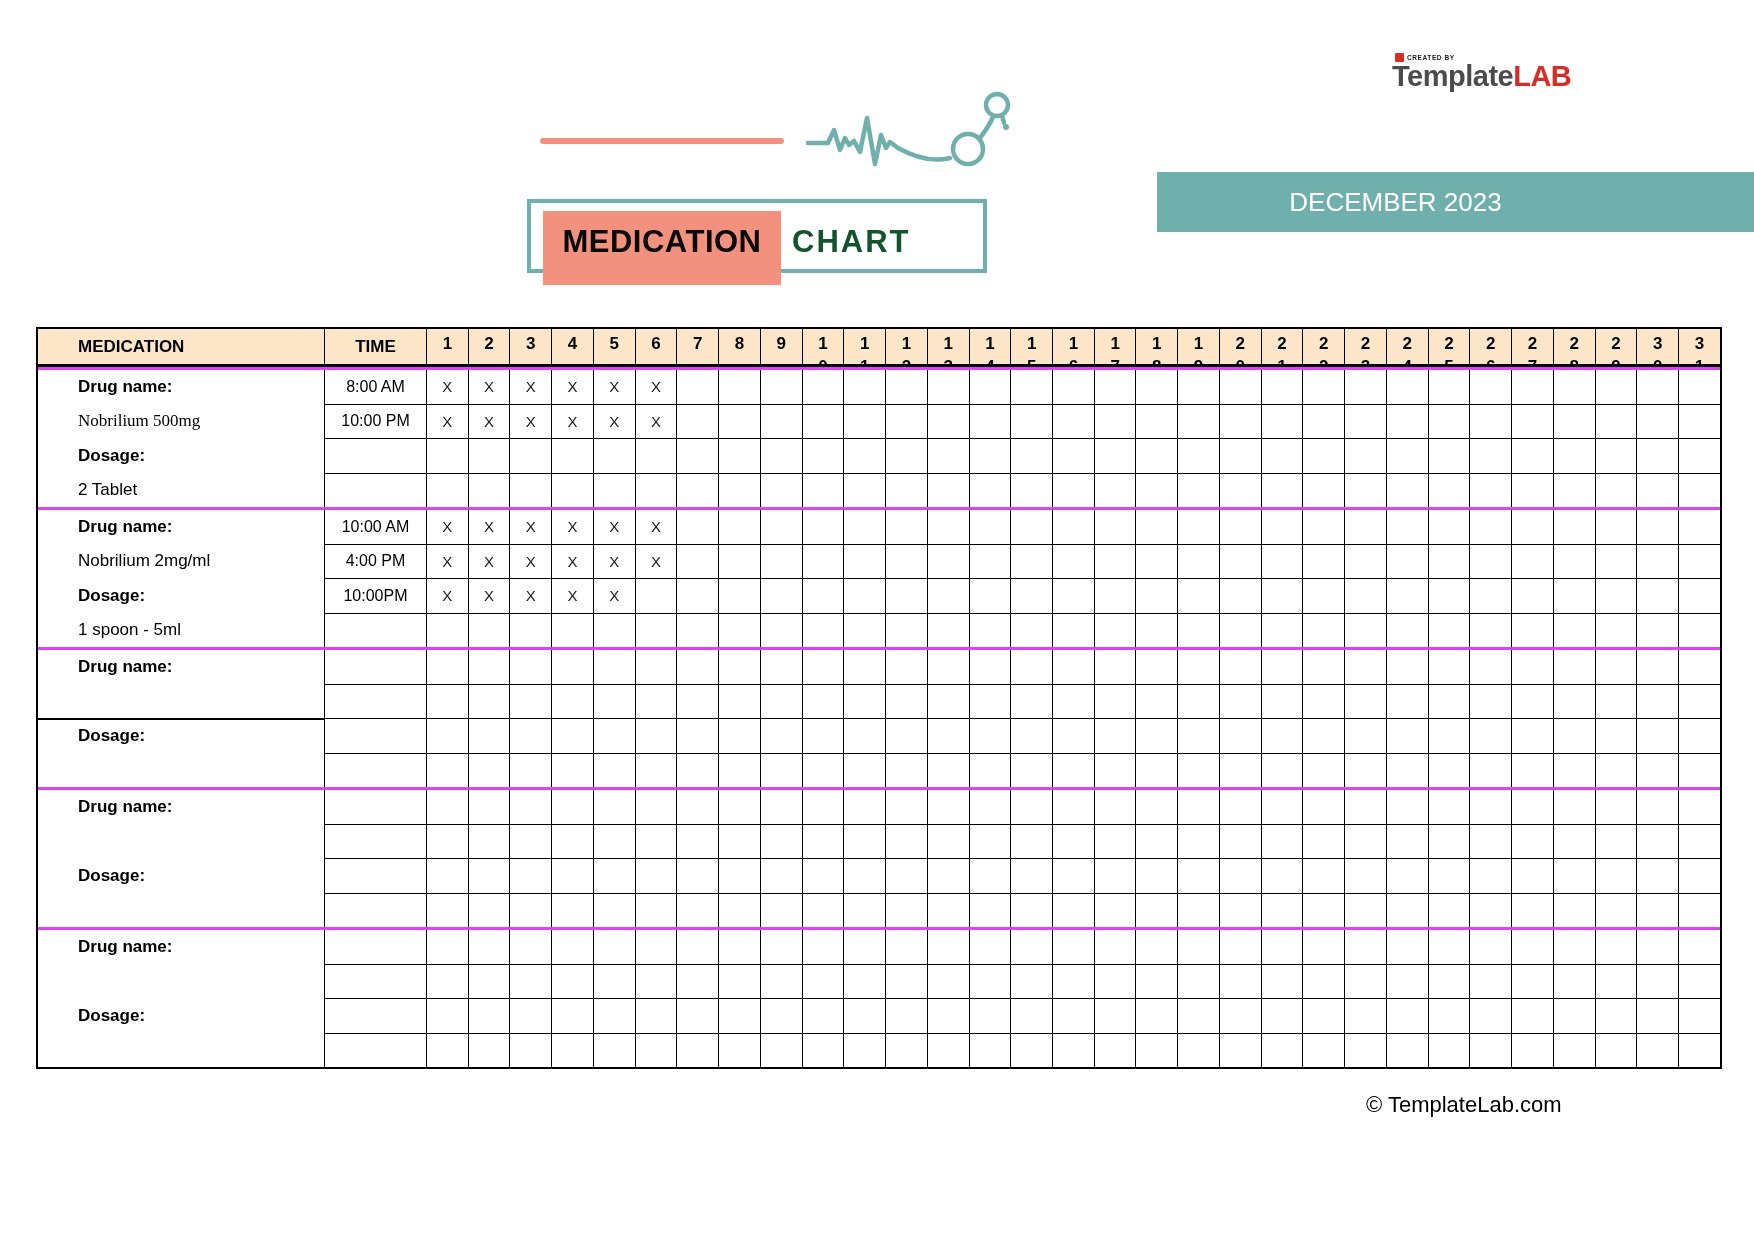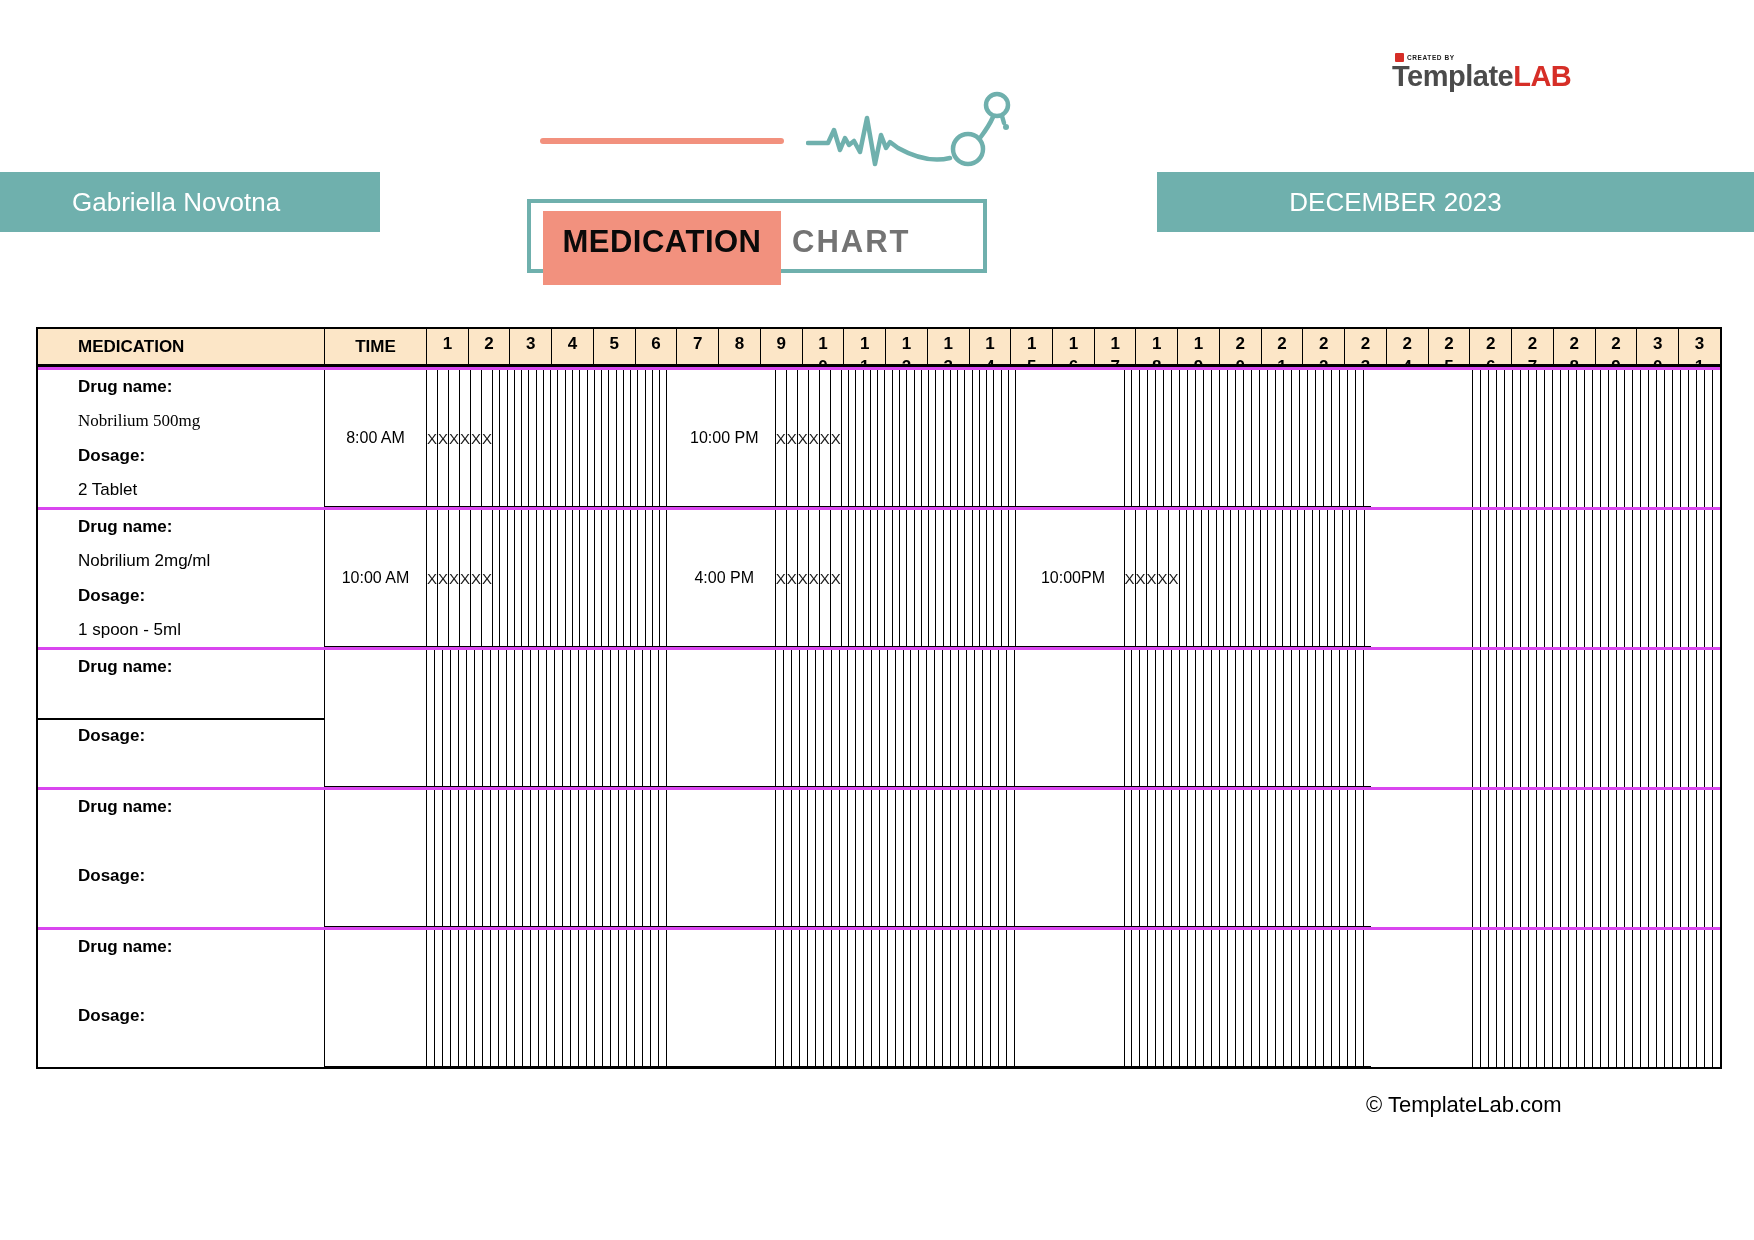--- a/index.html
+++ b/index.html
@@ -24,39 +24,39 @@
   
   .salmon-line{position:absolute;left:540px;top:94px;width:244px;height:6px;border-radius:3px;background:var(--salmon);}
   .logo-rect{position:absolute;left:527px;top:155px;width:452px;height:66px;border:4px solid var(--teal);z-index:1;}
   .ekg-svg{position:absolute;left:806px;top:42px;z-index:1;}
   .logo-monthly{position:absolute;left:686px;top:112px;width:284px;text-align:center;z-index:3;
           font-size:44px;font-weight:800;letter-spacing:3px;color:#fff;
           -webkit-text-stroke:2.5px var(--teal);}
   .logo-medbox{position:absolute;left:543px;top:167px;width:238px;height:74px;background:var(--salmon);z-index:2;
           display:flex;justify-content:center;align-items:flex-start;padding-top:13px;box-sizing:border-box;}
   .logo-medbox span{font-size:31px;font-weight:800;letter-spacing:.5px;color:#0a0a0a;}
-  .logo-chart{position:absolute;left:792px;top:180px;z-index:2;font-size:31px;font-weight:800;letter-spacing:2px;color:#737373;}
+  .logo-chart{position:absolute;left:792px;top:180px;z-index:2;font-size:31px;font-weight:800;letter-spacing:2px;color:#14532d;}
 
   
   .medtable{position:absolute;left:36px;top:283px;width:1686px;height:742px;box-sizing:border-box;
             border:2px solid #000;display:flex;flex-direction:column;font-size:17px;}
   .thead{display:flex;height:38px;flex:none;background:var(--peach);border-bottom:3px solid #000;box-sizing:border-box;font-weight:bold;}
   .h-med{width:287px;flex:none;border-right:1px solid #000;display:flex;align-items:center;padding-left:40px;box-sizing:border-box;}
   .h-time{width:102px;flex:none;border-right:1px solid #000;display:flex;align-items:center;justify-content:center;box-sizing:border-box;}
   .h-day{flex:1;border-right:1px solid #000;box-sizing:border-box;display:flex;justify-content:center;align-items:flex-start;
          padding-top:3px;overflow:hidden;}
   .h-day:last-child{border-right:none;}
   .h-day-inner{line-height:23px;text-align:center;}
   .group{flex:1;display:flex;border-top:3px solid #d946ef;box-sizing:border-box;}
   .group:first-of-type{border-top:none;}
   .med-cell{width:287px;flex:none;border-right:1px solid #000;box-sizing:border-box;position:relative;}
   .med-cell.split::after{content:'';position:absolute;left:0;right:0;top:50%;margin-top:-1px;border-top:2px solid #000;}
   .med-line{position:absolute;left:40px;right:6px;height:25%;display:flex;align-items:center;white-space:nowrap;}
   .med-line.bold{font-weight:bold;}
-  .grid-col{flex:1;display:flex;flex-direction:row;}
+  .grid-col{flex:1;display:flex;flex-direction:column;}
   .g-row{flex:1;display:flex;border-bottom:1px solid #000;box-sizing:border-box;}
   .g-row:last-child{border-bottom:none;}
   .t-cell{width:102px;flex:none;border-right:1px solid #000;box-sizing:border-box;
           display:flex;align-items:center;justify-content:center;font-size:16px;}
   .d-cell{flex:1;border-right:1px solid #000;box-sizing:border-box;
           display:flex;align-items:center;justify-content:center;font-size:15px;color:#1a1a1a;}
   .d-cell:last-child{border-right:none;}
 
   
   .footer-link{position:absolute;left:1366px;top:1048px;font-size:22px;color:#000;}
@@ -67,23 +67,20 @@
 <div class="page" style="--teal: #6FB0AD; --salmon: #F2917E; --peach: #FCE6C7; --red: #D62E27; --gray: #4B4B4B;">
 
   <div class="tl-logo">
     <div class="tl-created">
       <span class="tl-icon"></span>
       <span class="tl-created-label">CREATED BY</span>
     </div>
     <div class="tl-brand"><span>Template</span><span class="lab">LAB</span></div>
   </div>
 
-  <div class="banner banner-left">
-    <span>Gabriella Novotna</span>
-  </div>
   <div class="banner banner-right">
     <span>DECEMBER 2023</span>
   </div>
 
   <div class="salmon-line"></div>
   <svg class="ekg-svg" width="212" height="88" viewBox="0 0 212 88">
     <g fill="none" stroke="#6FB0AD" stroke-width="4.5" stroke-linecap="round" stroke-linejoin="round">
       <path d="M2,57 h20 l6,-13 6,20 5,-12 4,7 5,-4 6,11 7,-34 8,46 6,-29 5,13 4,-6 8,6 c18,10 36,14 52,10"></path>
       <circle cx="162" cy="63" r="15"></circle>
       <path d="M174,52 C180,44 184,38 187,31"></path>

